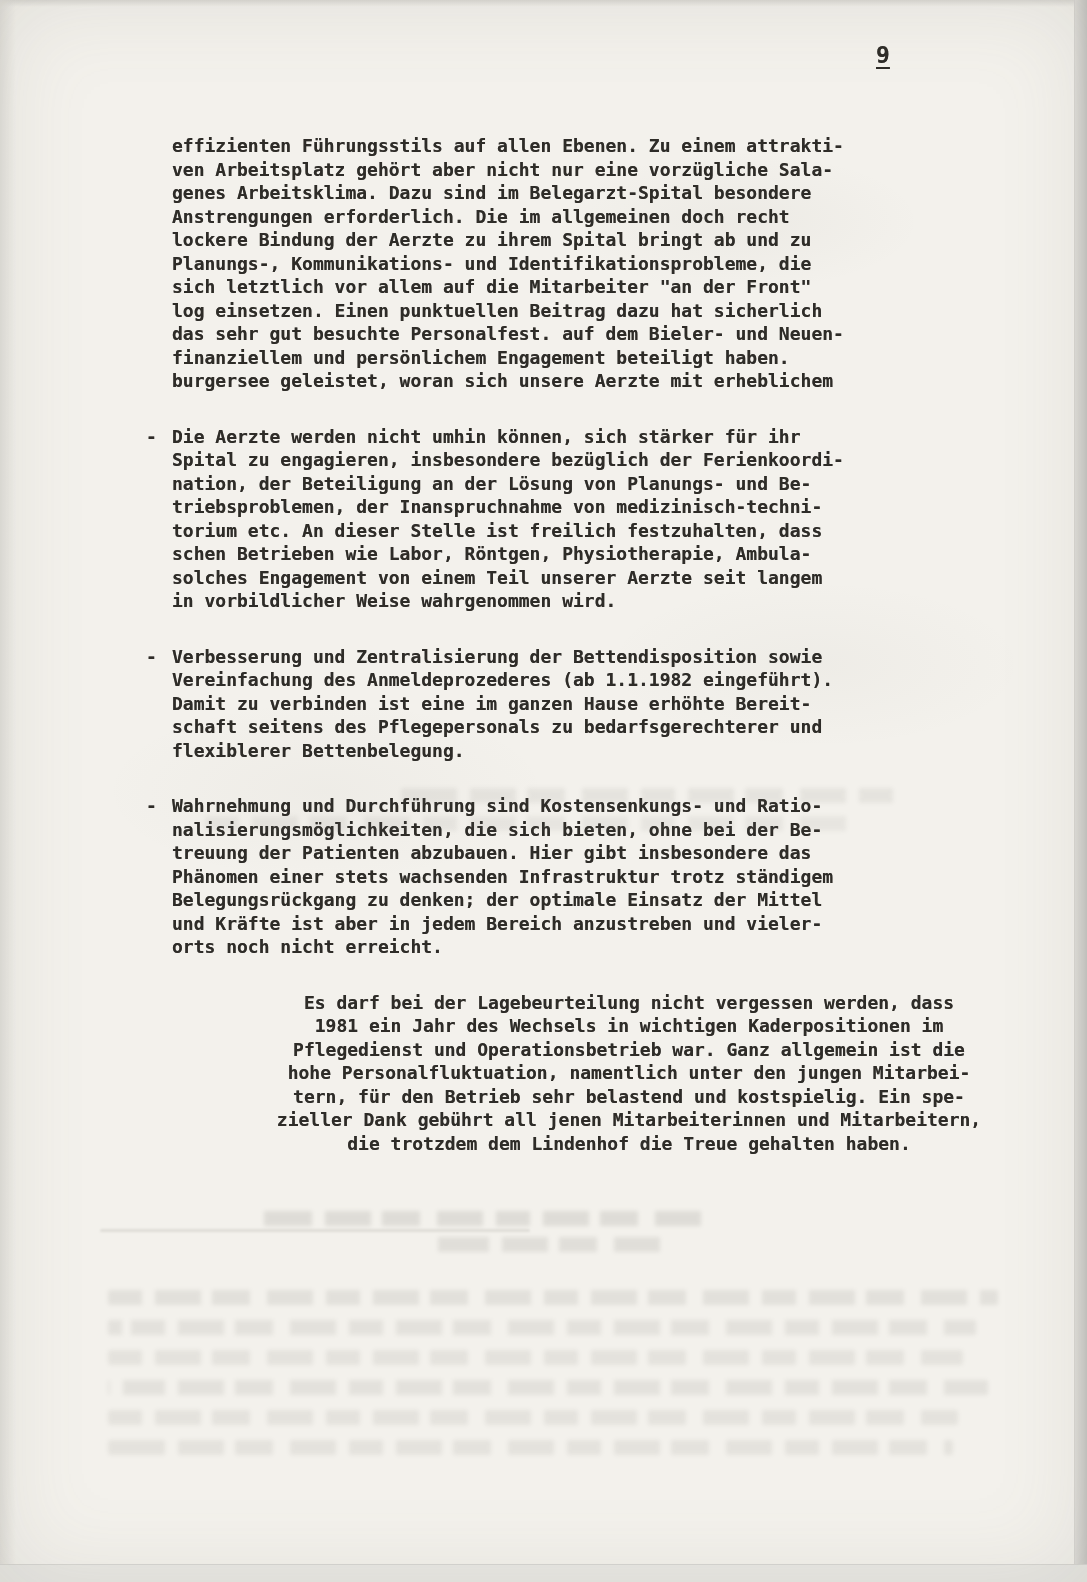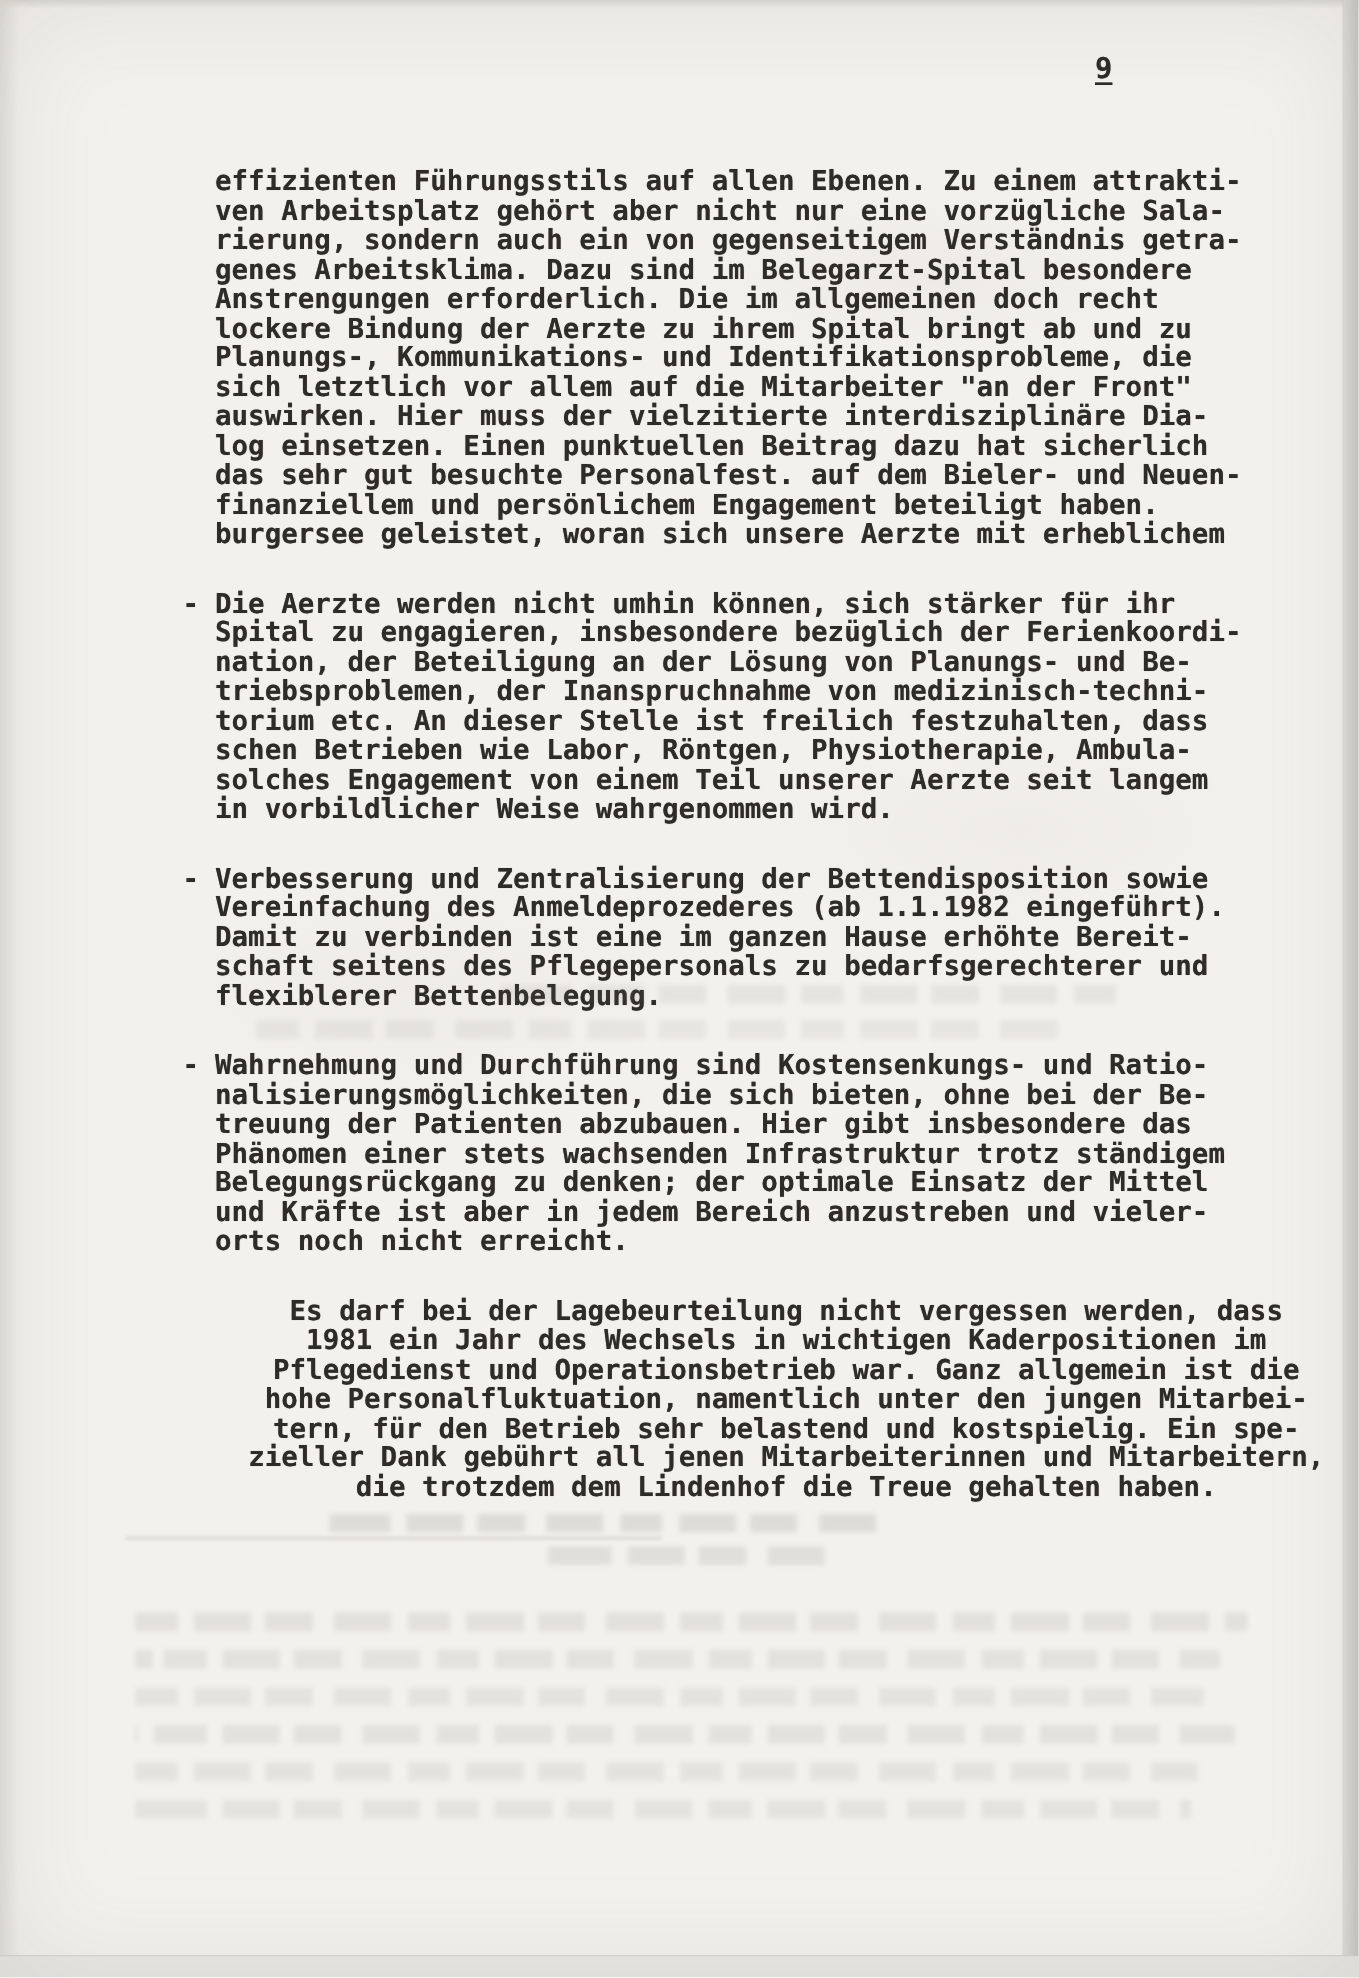--- a/index.html
+++ b/index.html
@@ -49,21 +49,21 @@
     text-decoration: underline;
     text-underline-offset: 4px;
     text-decoration-thickness: 2px;
     text-shadow: 0 0 .6px rgba(46,44,40,.65);
   }
   .text-block {
     position: absolute;
     left: 146px; top: 134px;
     width: 940px;
     color: #2e2c28;
-    font-size: 22px;
+    font-size: 18px;
     line-height: 23.5px;
     font-weight: bold;
     text-shadow: 0 0 .6px rgba(46,44,40,.6);
   }
   .para { margin: 0 0 32px 0; display: flex; }
   .para:last-child { margin-bottom: 0; text-align: center; }
   .dash {
     flex: 0 0 26px;
     white-space: pre;
   }
@@ -96,27 +96,25 @@
 <div class="paper">
 
   <div class="page-number">9</div>
 
   <div class="text-block" id="text-block">
       <div class="para">
         <span class="indent-spacer"></span>
         <div class="lines">
           <div class="line">effizienten Führungsstils auf allen Ebenen. Zu einem attrakti-</div>
           <div class="line">ven Arbeitsplatz gehört aber nicht nur eine vorzügliche Sala-</div>
-          <div class="line">rierung, sondern auch ein von gegenseitigem Verständnis getra-</div>
           <div class="line">genes Arbeitsklima. Dazu sind im Belegarzt-Spital besondere</div>
           <div class="line">Anstrengungen erforderlich. Die im allgemeinen doch recht</div>
           <div class="line">lockere Bindung der Aerzte zu ihrem Spital bringt ab und zu</div>
           <div class="line">Planungs-, Kommunikations- und Identifikationsprobleme, die</div>
           <div class="line">sich letztlich vor allem auf die Mitarbeiter "an der Front"</div>
-          <div class="line">auswirken. Hier muss der vielzitierte interdisziplinäre Dia-</div>
           <div class="line">log einsetzen. Einen punktuellen Beitrag dazu hat sicherlich</div>
           <div class="line">das sehr gut besuchte Personalfest. auf dem Bieler- und Neuen-</div>
           <div class="line">finanziellem und persönlichem Engagement beteiligt haben.</div>
           <div class="line">burgersee geleistet, woran sich unsere Aerzte mit erheblichem</div>
         </div>
       </div>
       <div class="para">
         <span class="dash">-</span>
         <div class="lines">
           <div class="line">Die Aerzte werden nicht umhin können, sich stärker für ihr</div>

